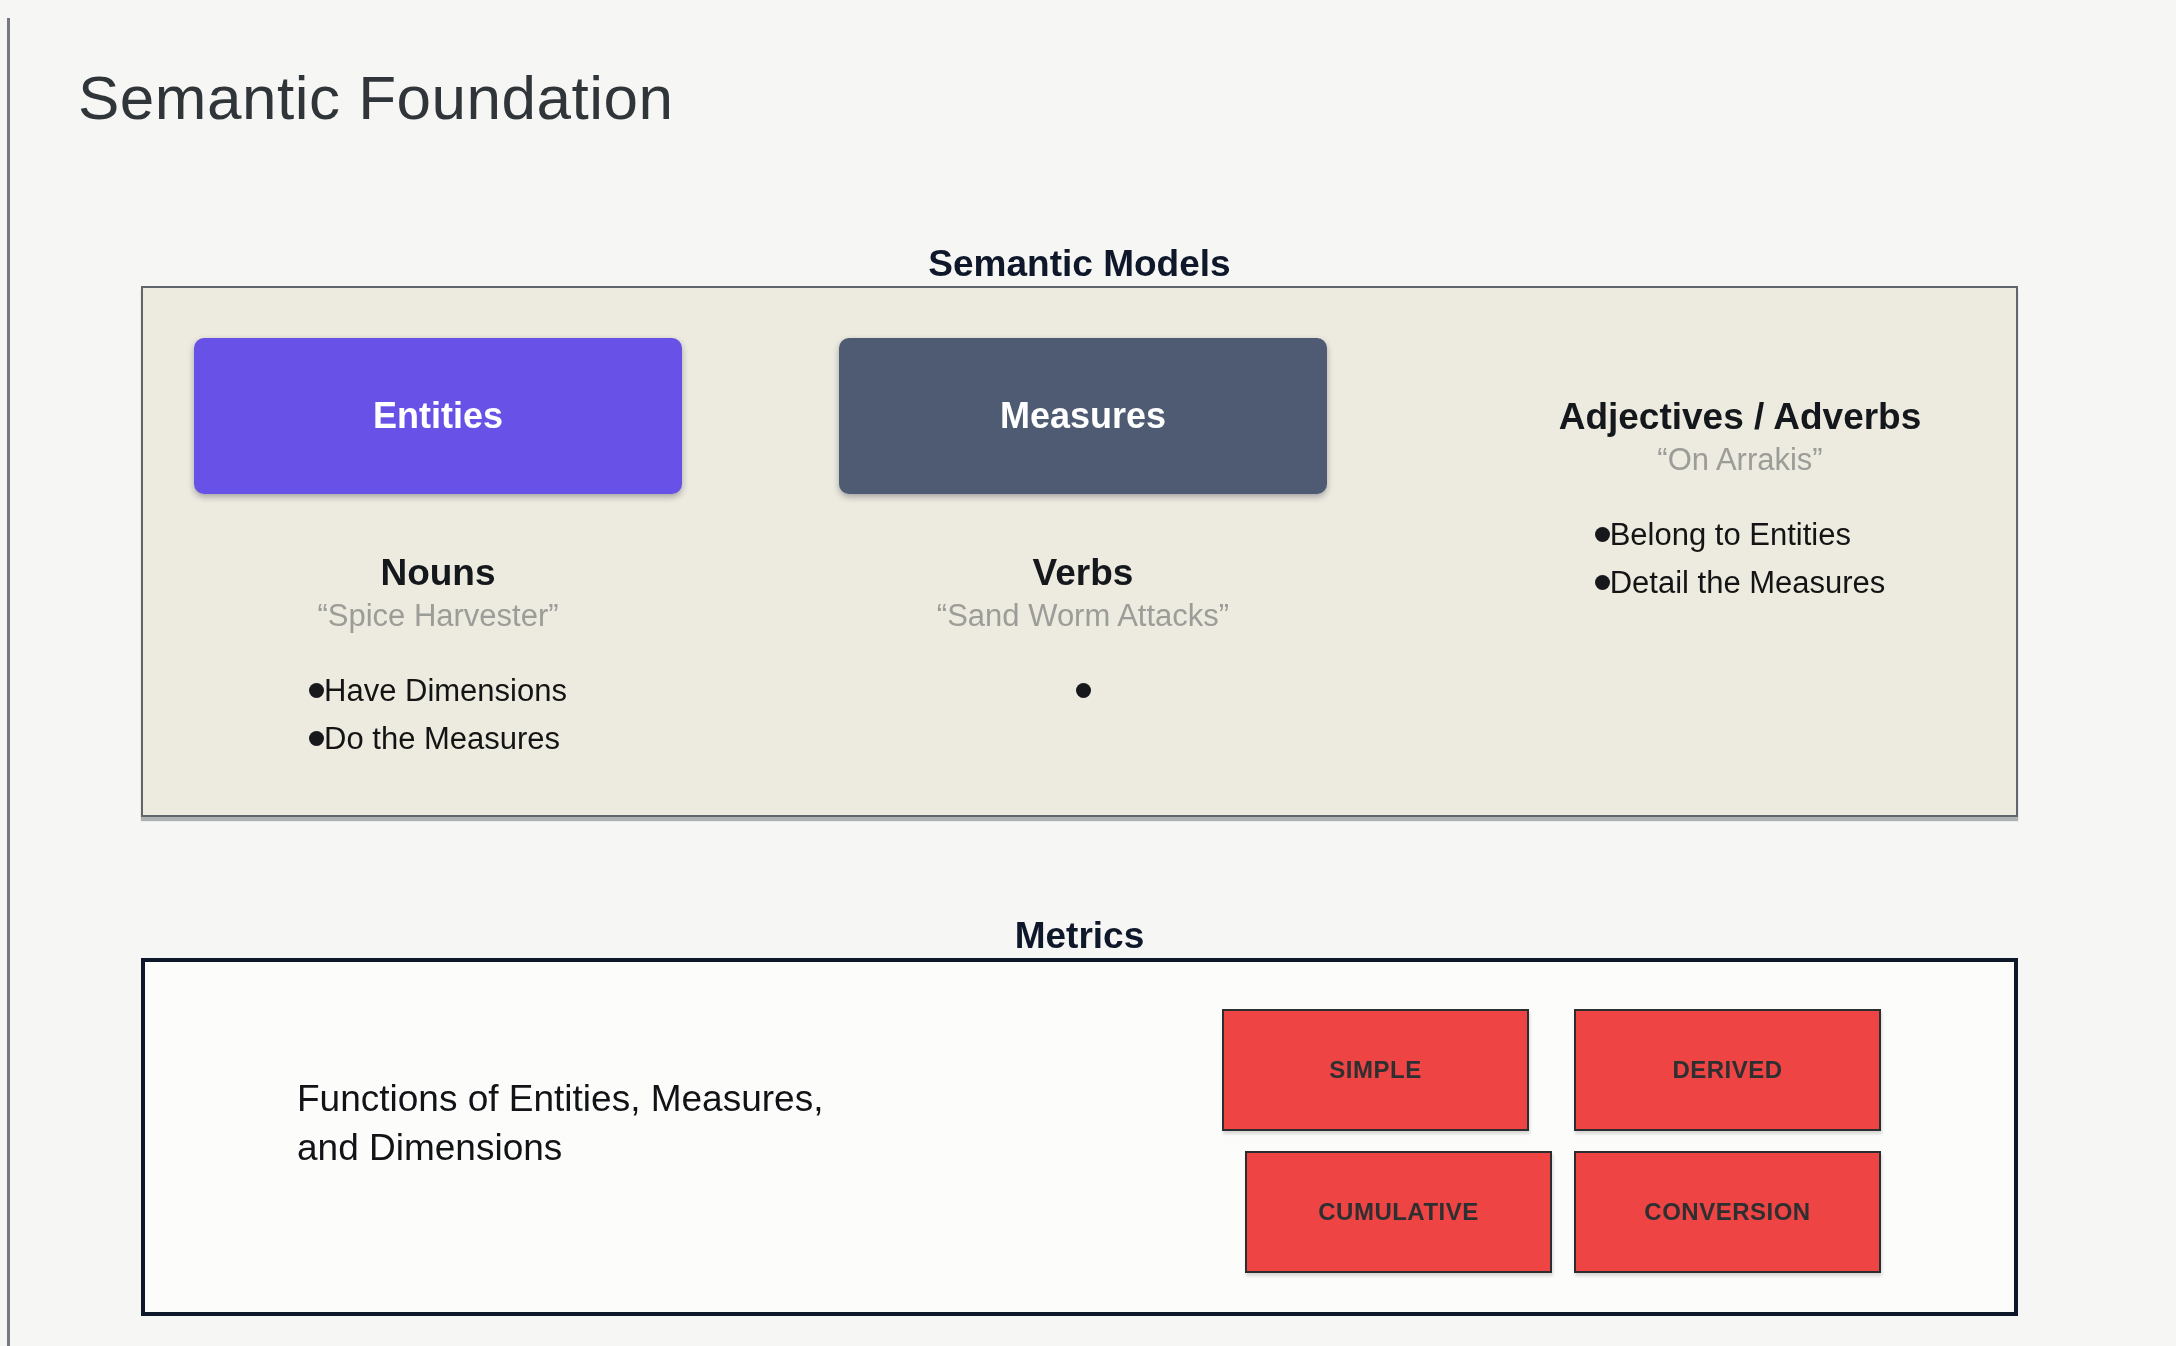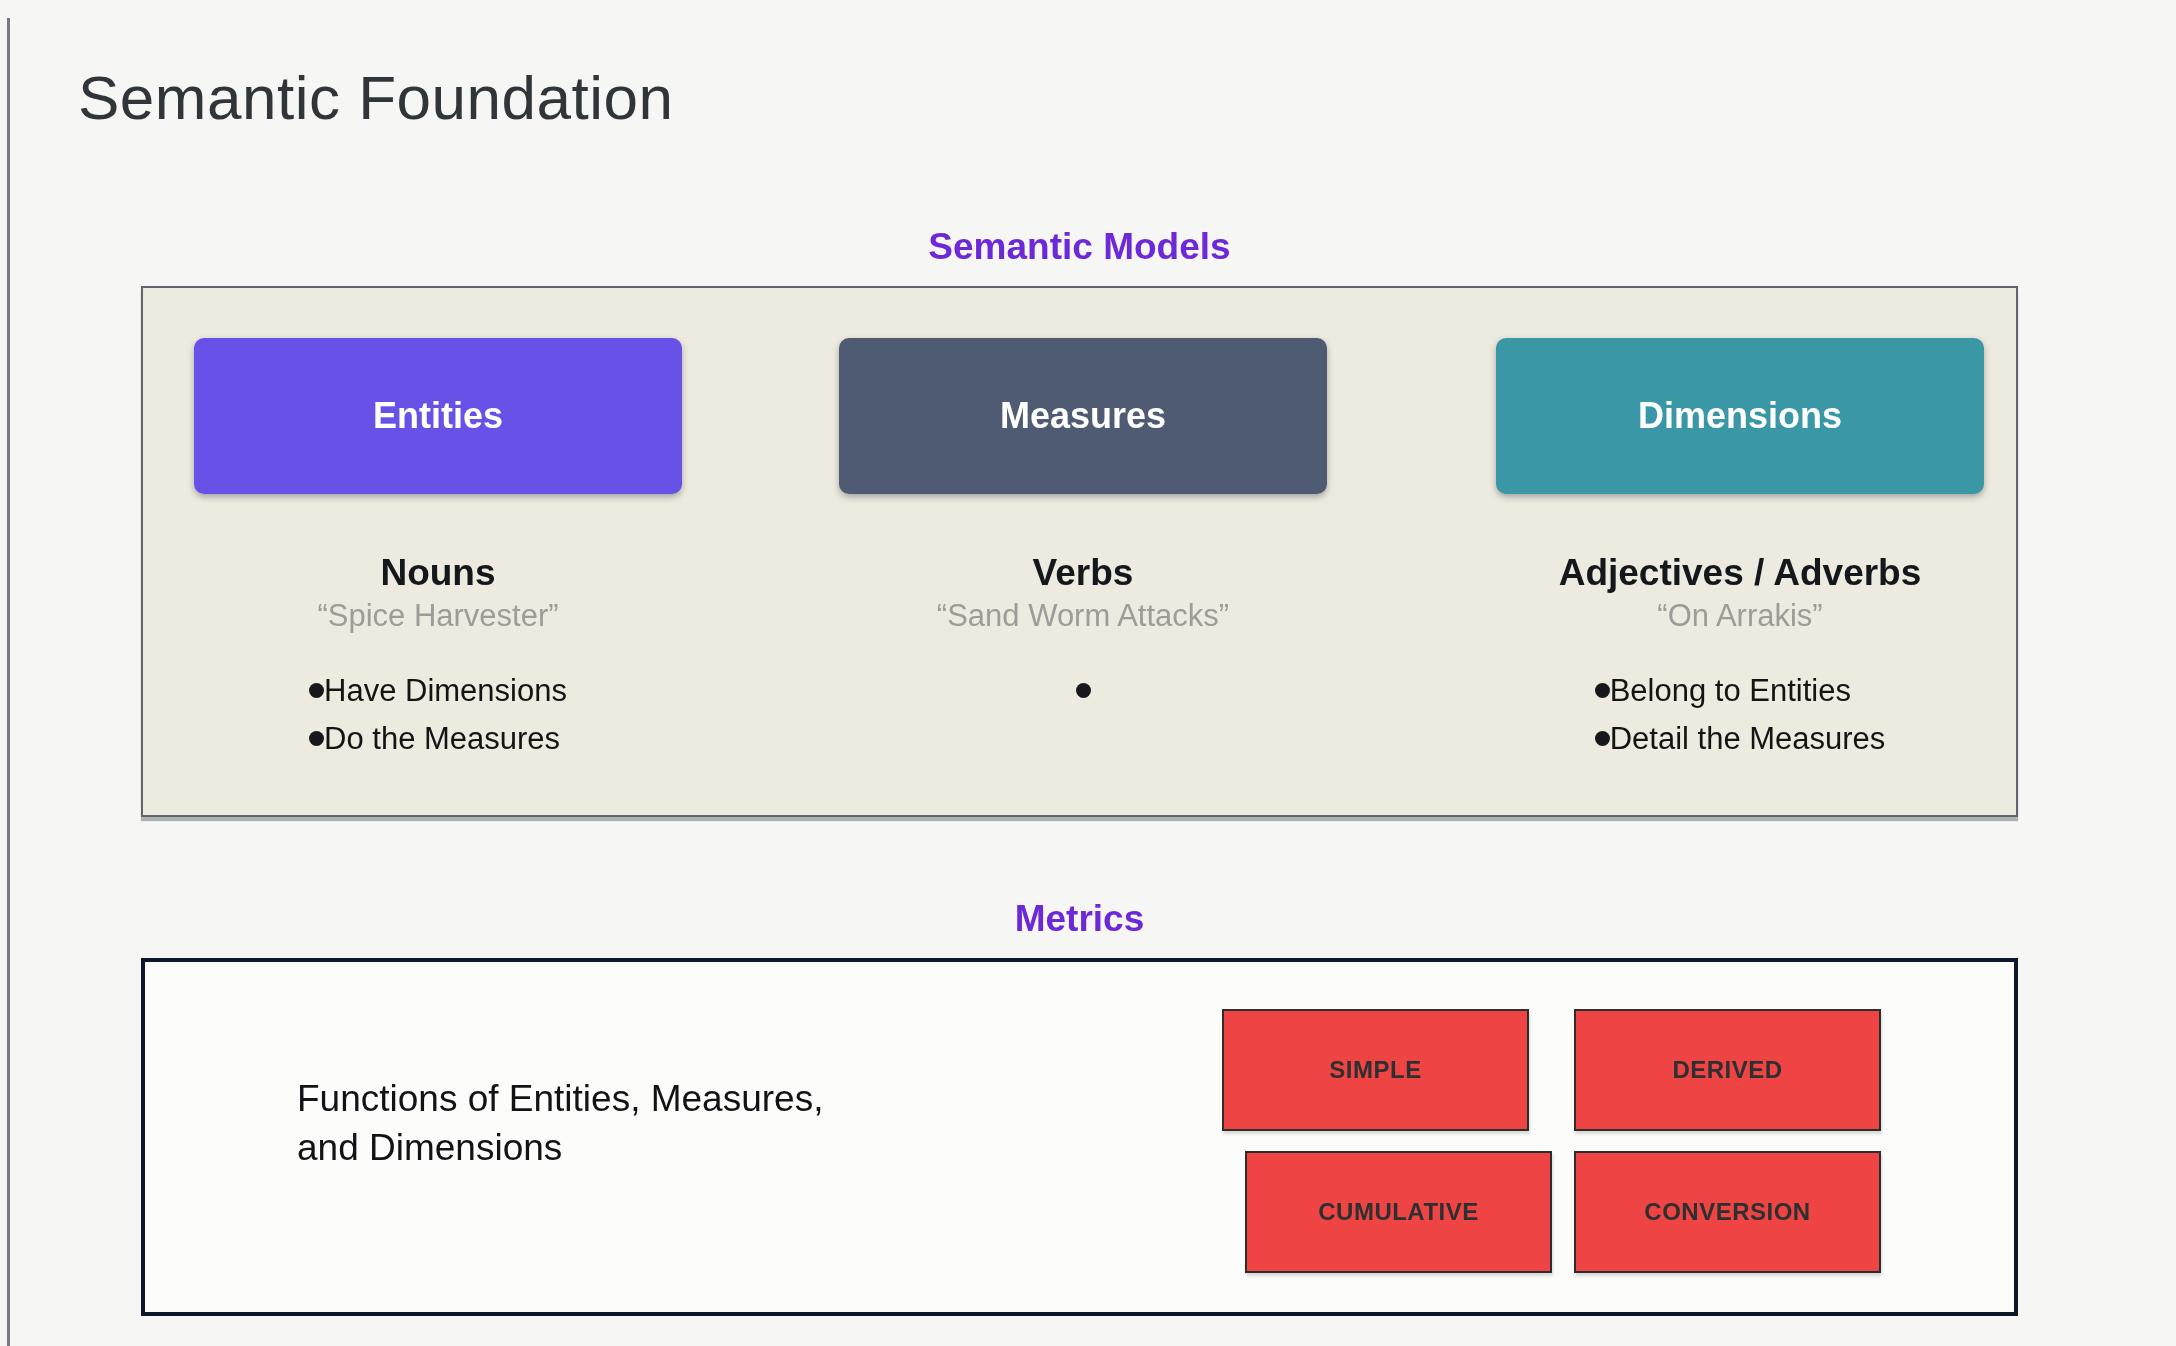--- a/index.html
+++ b/index.html
@@ -13,21 +13,21 @@
   .left-edge-line{
     position:absolute;left:7px;top:18px;bottom:0;width:3px;
     background:#4a4f5c;opacity:.75;
   }
   .page-title{
     position:absolute;left:78px;top:62px;
     font-size:62px;font-weight:400;color:#30353a;letter-spacing:.5px;
   }
   .section-heading{
     position:absolute;left:141px;width:1877px;
-    text-align:center;font-size:37px;font-weight:700;color:#6d28d9;
+    text-align:center;font-size:37px;font-weight:700;color:#0f172a;margin-top:17px;
   }
   .models-heading{top:226px;}
   .metrics-heading{top:898px;}
   .models-box{
     position:absolute;left:141px;top:286px;width:1877px;height:531px;
     background:#edebdf;border:2px solid #61666c;box-sizing:border-box;
     box-shadow:0 4px 1px rgba(88,93,100,.45);
   }
   .model-col{position:absolute;top:50px;width:560px;}
   .model-col.c0{left:15px;}
@@ -111,21 +111,20 @@
       <div class="model-role">Verbs</div>
       <div class="model-quote">“Sand Worm Attacks”</div>
       <div class="bullets">
         <div class="bullet-row">
           <div class="bullet-dot"></div>
         </div>
       </div>
     </div>
 
     <div class="model-col c2">
-      <div class="model-btn" style="background: rgb(58, 152, 166);">Dimensions</div>
       <div class="model-role">Adjectives / Adverbs</div>
       <div class="model-quote">“On Arrakis”</div>
       <div class="bullets">
         <div class="bullet-row">
           <div class="bullet-dot"></div>
           <div class="bullet-text">Belong to Entities</div>
         </div>
         <div class="bullet-row">
           <div class="bullet-dot"></div>
           <div class="bullet-text">Detail the Measures</div>

